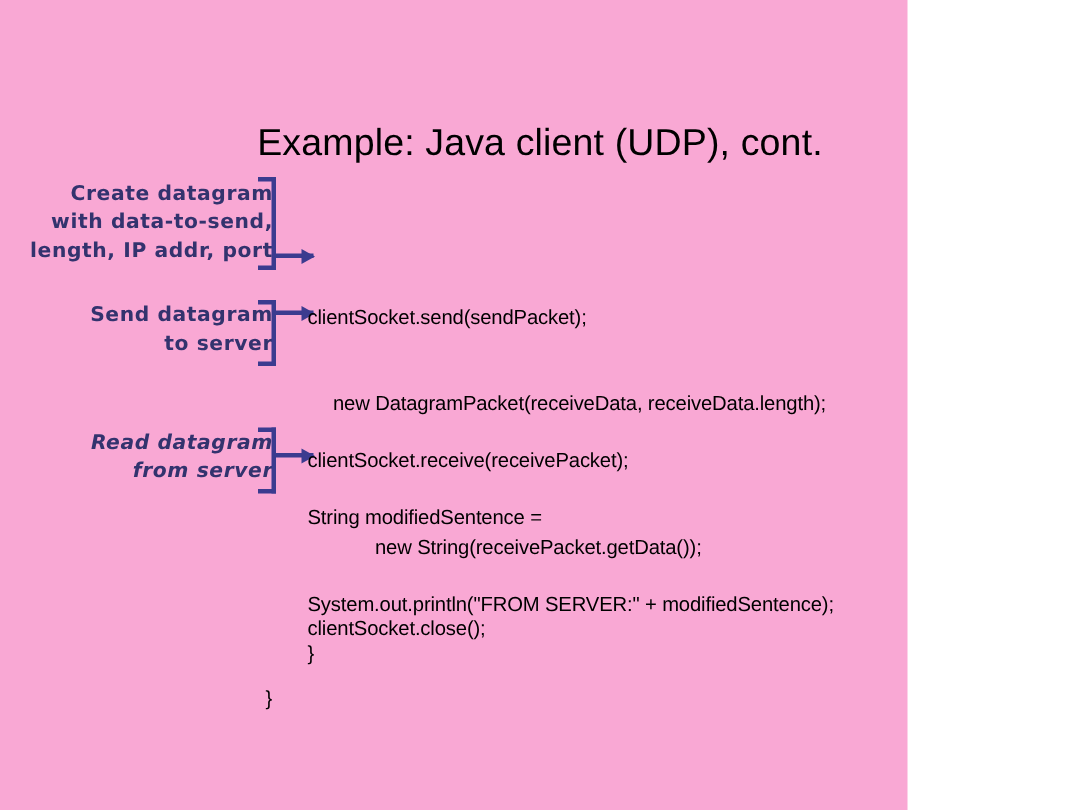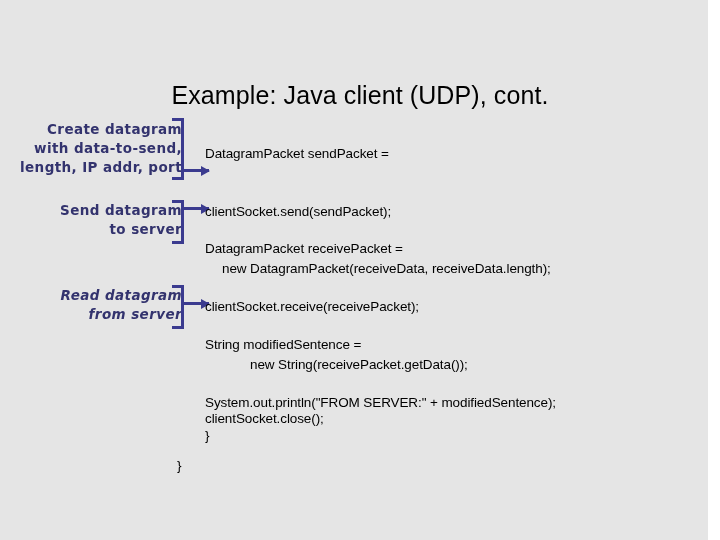--- a/index.html
+++ b/index.html
@@ -2,23 +2,23 @@
 <html><head>
 <meta charset="utf-8">
 <style>
   html, body {
     margin: 0;
     padding: 0;
     background: #ffffff;
   }
   #slide {
     position: relative;
-    width: 708px;
+    width: 605px;
     height: 540px;
-    background: #e5e5e5;
+    background: #f9a8d4;
     overflow: hidden;
     font-family: "Liberation Sans", sans-serif;
   }
 
   
   .slide-title {
     position: absolute;
     left: 0;
     top: 80px;
     width: 720px;
@@ -105,26 +105,24 @@
   <div class="bracket" style="left:172px; top:200px; width:12px; height:44px;"></div>
   <div class="arrow" style="left:183px; top:207px; width:26px;"></div>
 
   <div class="annot" style="left:0px; top:286px; width:182px;font-style:italic;">
     <span class="annot-line">Read datagram</span>
     <span class="annot-line">from server</span>
   </div>
   <div class="bracket" style="left:172px; top:285px; width:12px; height:44px;"></div>
   <div class="arrow" style="left:183px; top:302px; width:26px;"></div>
 
-  <div class="code" style="left:205px; top:146px;">DatagramPacket sendPacket =</div>
 
 
   <div class="code" style="left:205px; top:204px;">clientSocket.send(sendPacket);</div>
 
-  <div class="code" style="left:205px; top:241px;">DatagramPacket receivePacket =</div>
 
   <div class="code" style="left:222px; top:261px;">new DatagramPacket(receiveData, receiveData.length);</div>
 
   <div class="code" style="left:205px; top:299px;">clientSocket.receive(receivePacket);</div>
 
   <div class="code" style="left:205px; top:337px;">String modifiedSentence =</div>
 
   <div class="code" style="left:222px; top:357px;padding-left:28px;">new String(receivePacket.getData());</div>
 
   <div class="code" style="left:205px; top:395px;">System.out.println("FROM SERVER:" + modifiedSentence);</div>

